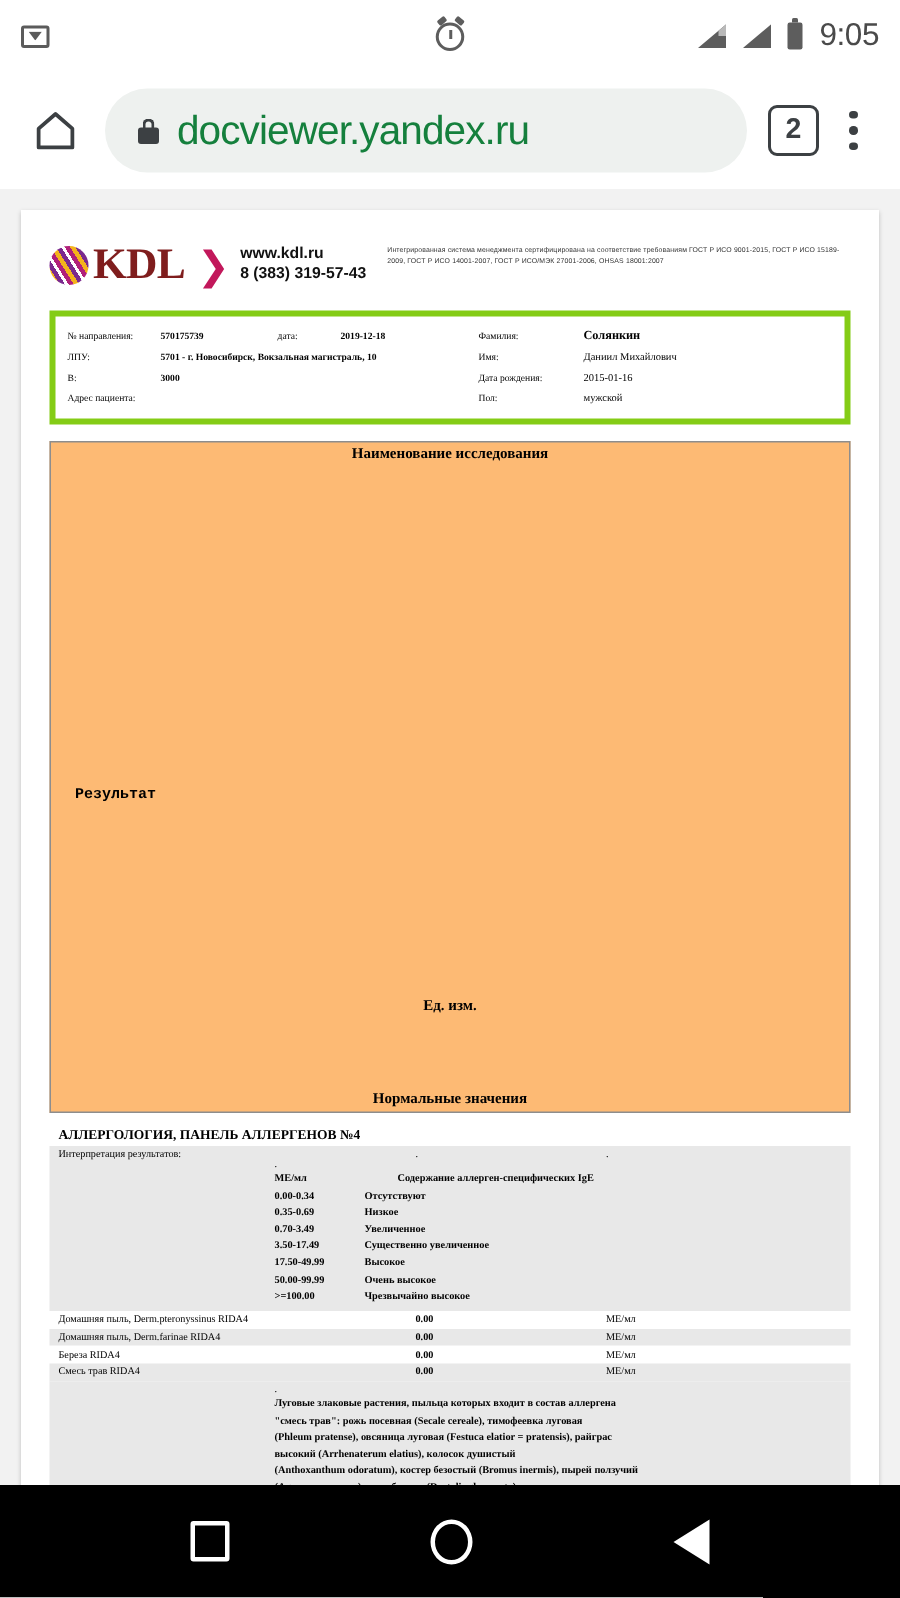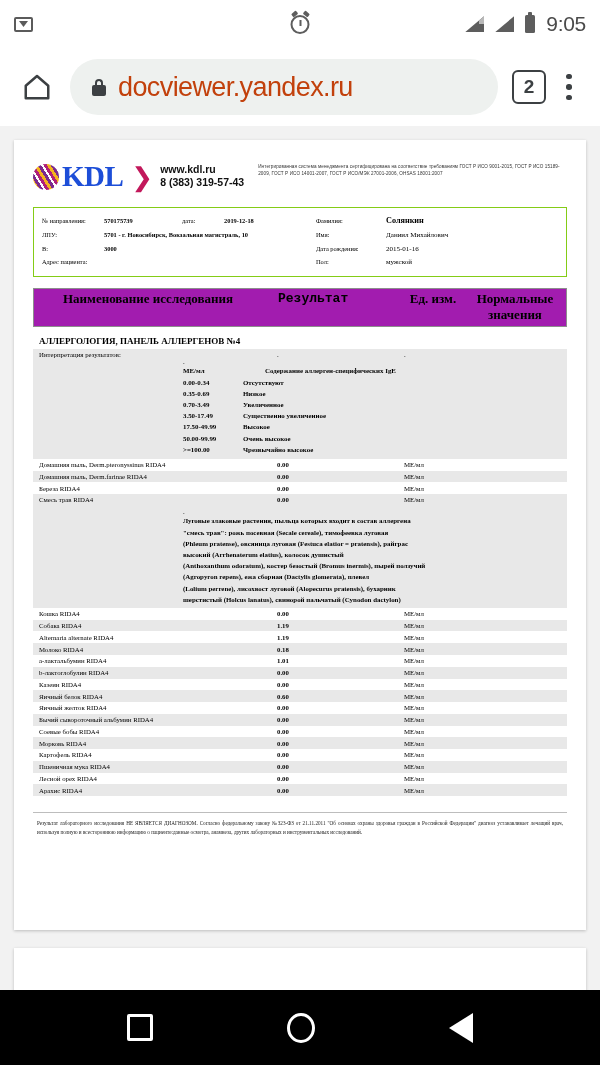--- a/index.html
+++ b/index.html
@@ -120,21 +120,21 @@
     background: #3c4043; border-radius: 2px;
   }
   .lock .shackle {
     position: absolute; top: 0; left: 3px;
     width: 8px; height: 8px;
     border: 2.4px solid #3c4043;
     border-bottom: none;
     border-radius: 4px 4px 0 0;
   }
   .url {
-    font-size: 27px; color: #c2410c;
+    font-size: 27px; color: #15803d;
     white-space: nowrap;
     letter-spacing: -0.6px;
     overflow: hidden;
   }
   .tabcount {
     width: 34px; height: 34px;
     border: 2.6px solid #3c4043;
     border-radius: 6px;
     display: flex; align-items: center; justify-content: center;
     font-size: 19px; font-weight: bold; color: #3c4043;
@@ -185,21 +185,21 @@
         #f4b31c 3px, #f4b31c 6px,
         #7b2a8e 6px, #7b2a8e 9px,
         #ffffff 9px, #ffffff 11px
       );
     margin-right: 3px;
   }
   .kdl-text {
     font-family: "Liberation Serif", serif;
     font-weight: bold; font-size: 29px;
     letter-spacing: -0.5px;
-    color: #1d4ed8; line-height: 1;
+    color: #7f1d1d; line-height: 1;
   }
   .kdl-arrow {
     color: #c2185b; font-size: 26px;
     margin: 0 7px 0 8px; line-height: 1;
     font-family: "Liberation Sans", sans-serif;
   }
   .kdl-contact {
     font-size: 10.5px; line-height: 1.25;
     font-weight: bold; color: #111;
     flex: 0 0 auto;
@@ -208,21 +208,21 @@
   .cert-text {
     font-size: 4.6px; line-height: 1.42;
     color: #333; flex: 1 1 auto;
     margin-left: 14px; padding-top: 2px;
     text-align: left;
     letter-spacing: 0.1px;
   }
 
   
   .patient-box {
-    border: 1px solid #84cc16;
+    border: 4px solid #84cc16;
     padding: 5px 8px 6px 8px;
     margin-top: 4px;
   }
   .prow {
     display: flex; align-items: baseline;
     font-size: 6.4px; line-height: 1.95;
     font-family: "Liberation Serif", serif;
     color: #000;
   }
   .plab { flex: 0 0 62px; }
@@ -231,25 +231,26 @@
   .pv-date { flex: 0 0 92px; font-weight: bold; }
   .plab2 { flex: 0 0 70px; }
   .pval2 { font-weight: bold; font-size: 8.2px; }
   .pval2b { font-weight: normal; font-size: 7px; }
   .p-lpu { flex: 0 0 212px; font-weight: bold; }
 
   
   .tbl-head {
     margin-top: 11px;
     border: 1px solid #8d8d8d;
-    background: #a21caf;
+    background: #fdba74;
     display: flex;
     font-family: "Liberation Serif", serif;
-    font-weight: bold; font-size: 13px;
+    font-weight: bold; font-size: 10px;
     padding: 2.5px 0;
+    flex-direction: column;
   }
   .th-name  { flex: 0 0 228px; text-align: center; }
   .th-res   { flex: 0 0 140px; text-align: left; padding-left: 16px; font-family: Liberation Mono, monospace;}
   .th-unit  { flex: 0 0 62px;  text-align: center; }
   .th-norm  { flex: 1 1 auto;  text-align: center; }
 
   .panel-title {
     font-family: "Liberation Serif", serif;
     font-weight: bold; font-size: 9px;
     margin: 9px 0 3px 6px; color: #000;

